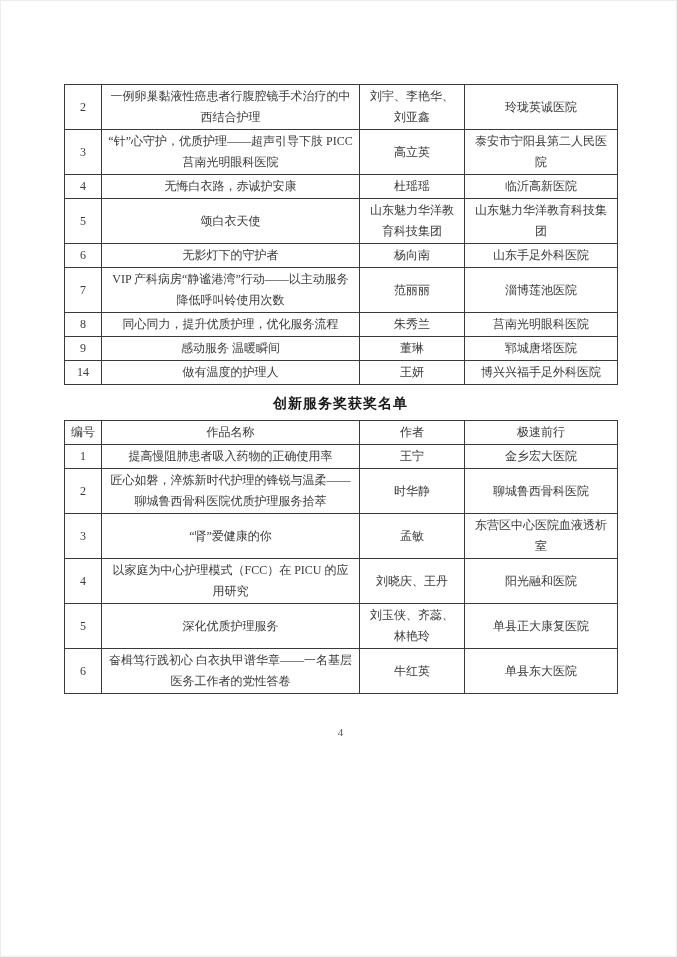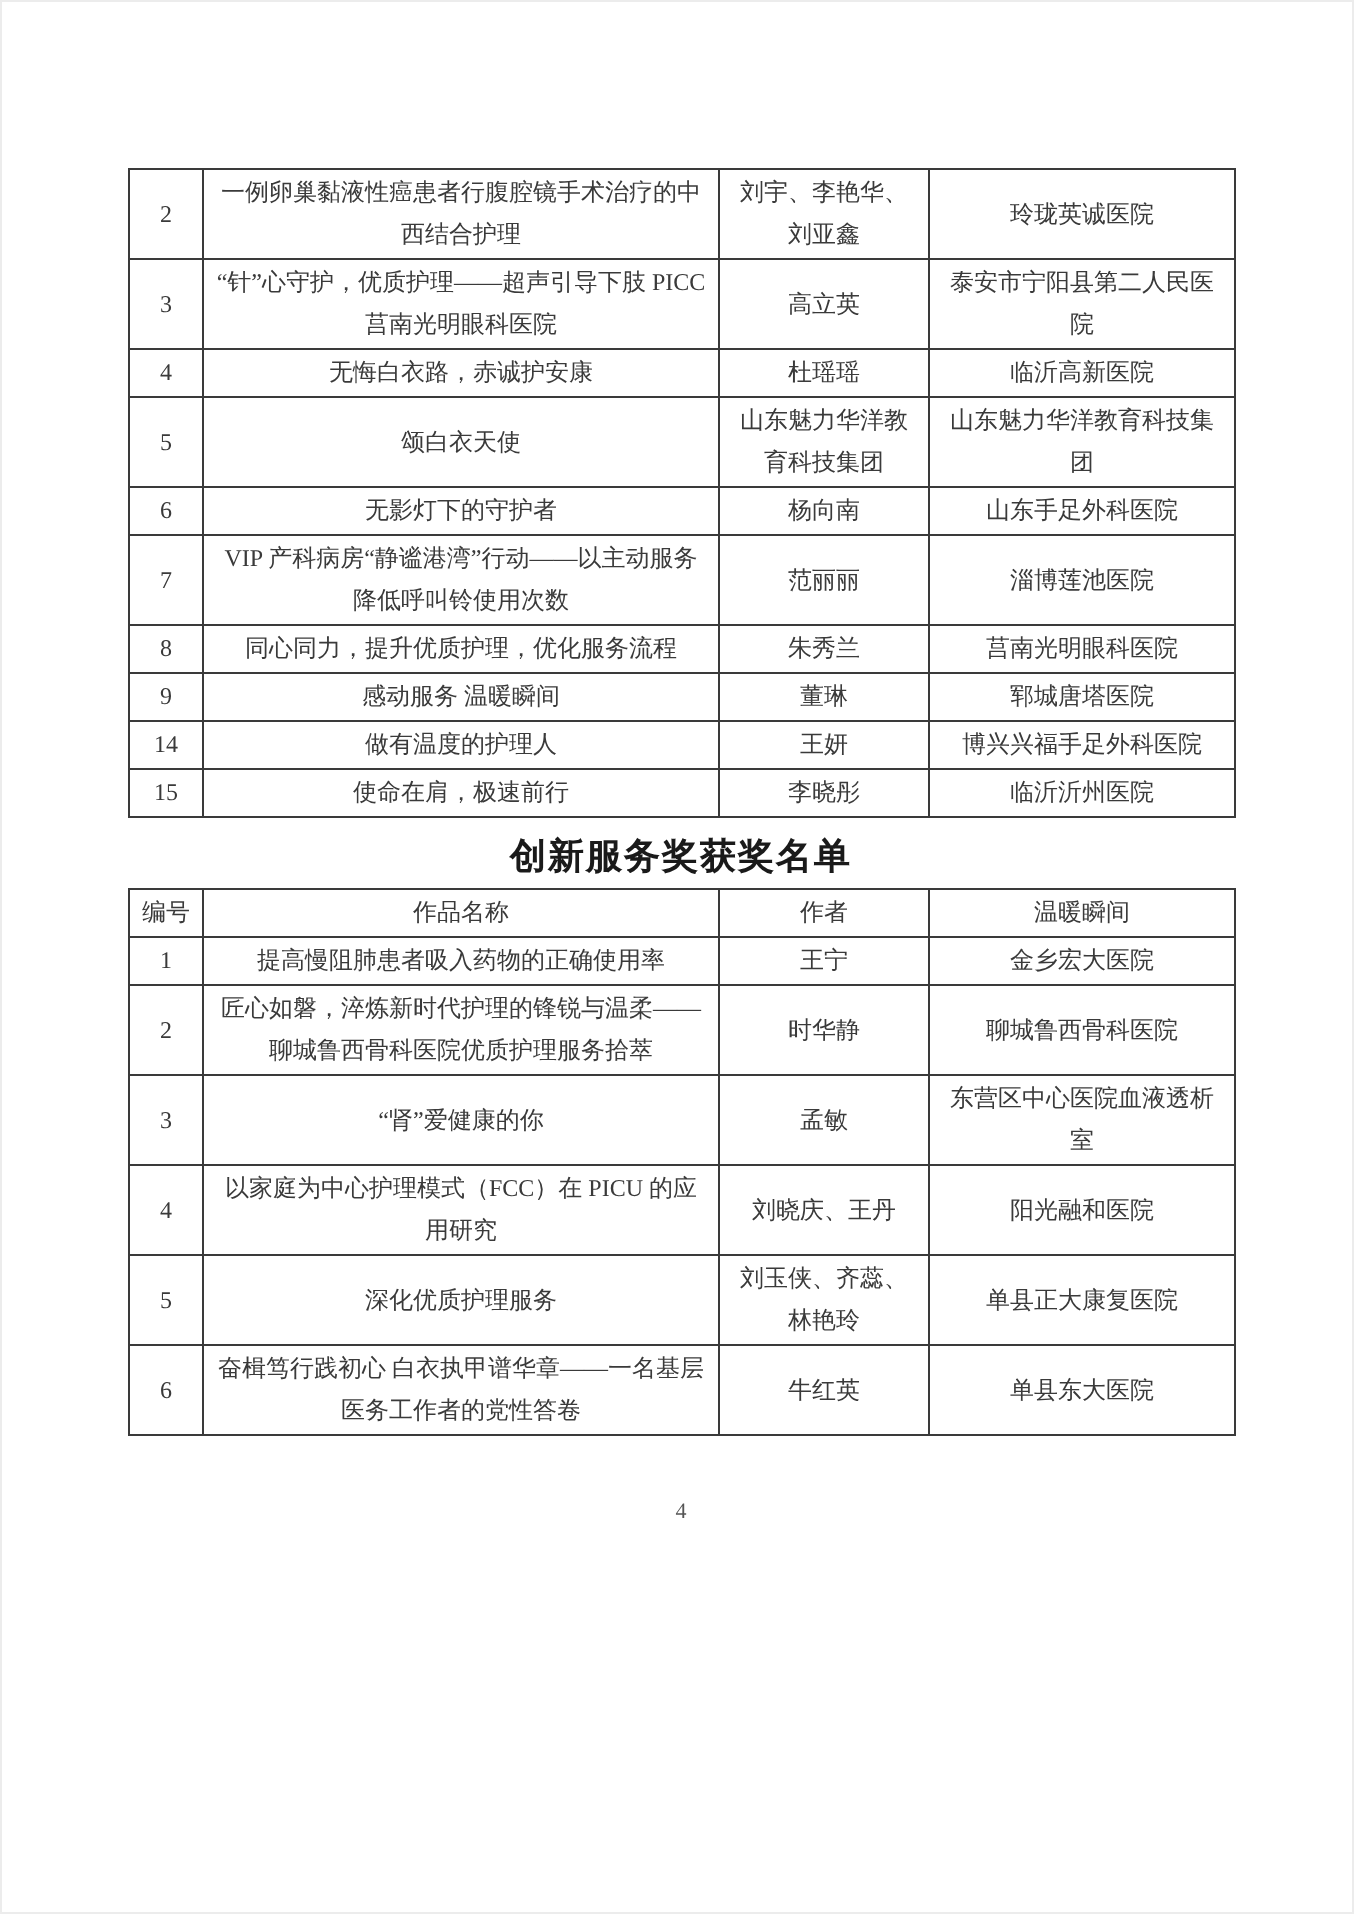--- a/index.html
+++ b/index.html
@@ -39,21 +39,21 @@
     word-break: break-all;
     color: #3a3a3a;
   }
   col.c-no    { width: 37px;  }
   col.c-title { width: 258px; }
   col.c-auth  { width: 105px; }
   col.c-unit  { width: 153px; }
   .section-title {
     width: 553px;
     text-align: center;
-    font-size: 18px;
+    font-size: 14px;
     font-weight: bold;
     color: #1a1a1a;
     letter-spacing: 1px;
     margin: 9px 0 6px 0;
     line-height: 20px;
   }
   .page-footer {
     width: 553px;
     text-align: center;
     margin-top: 32px;
@@ -134,44 +134,38 @@
 
 
 
   <tr>
     <td>14</td>
     <td>做有温度的护理人</td>
     <td>王妍</td>
     <td>博兴兴福手足外科医院</td>
   </tr>
 
-  <tr>
-    <td>15</td>
-    <td>使命在肩，极速前行</td>
-    <td>李晓彤</td>
-    <td>临沂沂州医院</td>
-  </tr>
 </tbody>
   </table>
 
   <div class="section-title">创新服务奖获奖名单</div>
 
   <table class="award-table">
     <colgroup>
       <col class="c-no">
         <col class="c-title">
         <col class="c-auth">
         <col class="c-unit">
     </colgroup>
     <thead>
       <tr>
         <th>编号</th>
         <th>作品名称</th>
         <th>作者</th>
-        <th>温暖瞬间</th>
+        <th>极速前行</th>
       </tr>
     </thead>
     <tbody>
   <tr>
     <td>1</td>
     <td>提高慢阻肺患者吸入药物的正确使用率</td>
     <td>王宁</td>
     <td>金乡宏大医院</td>
   </tr>
 

